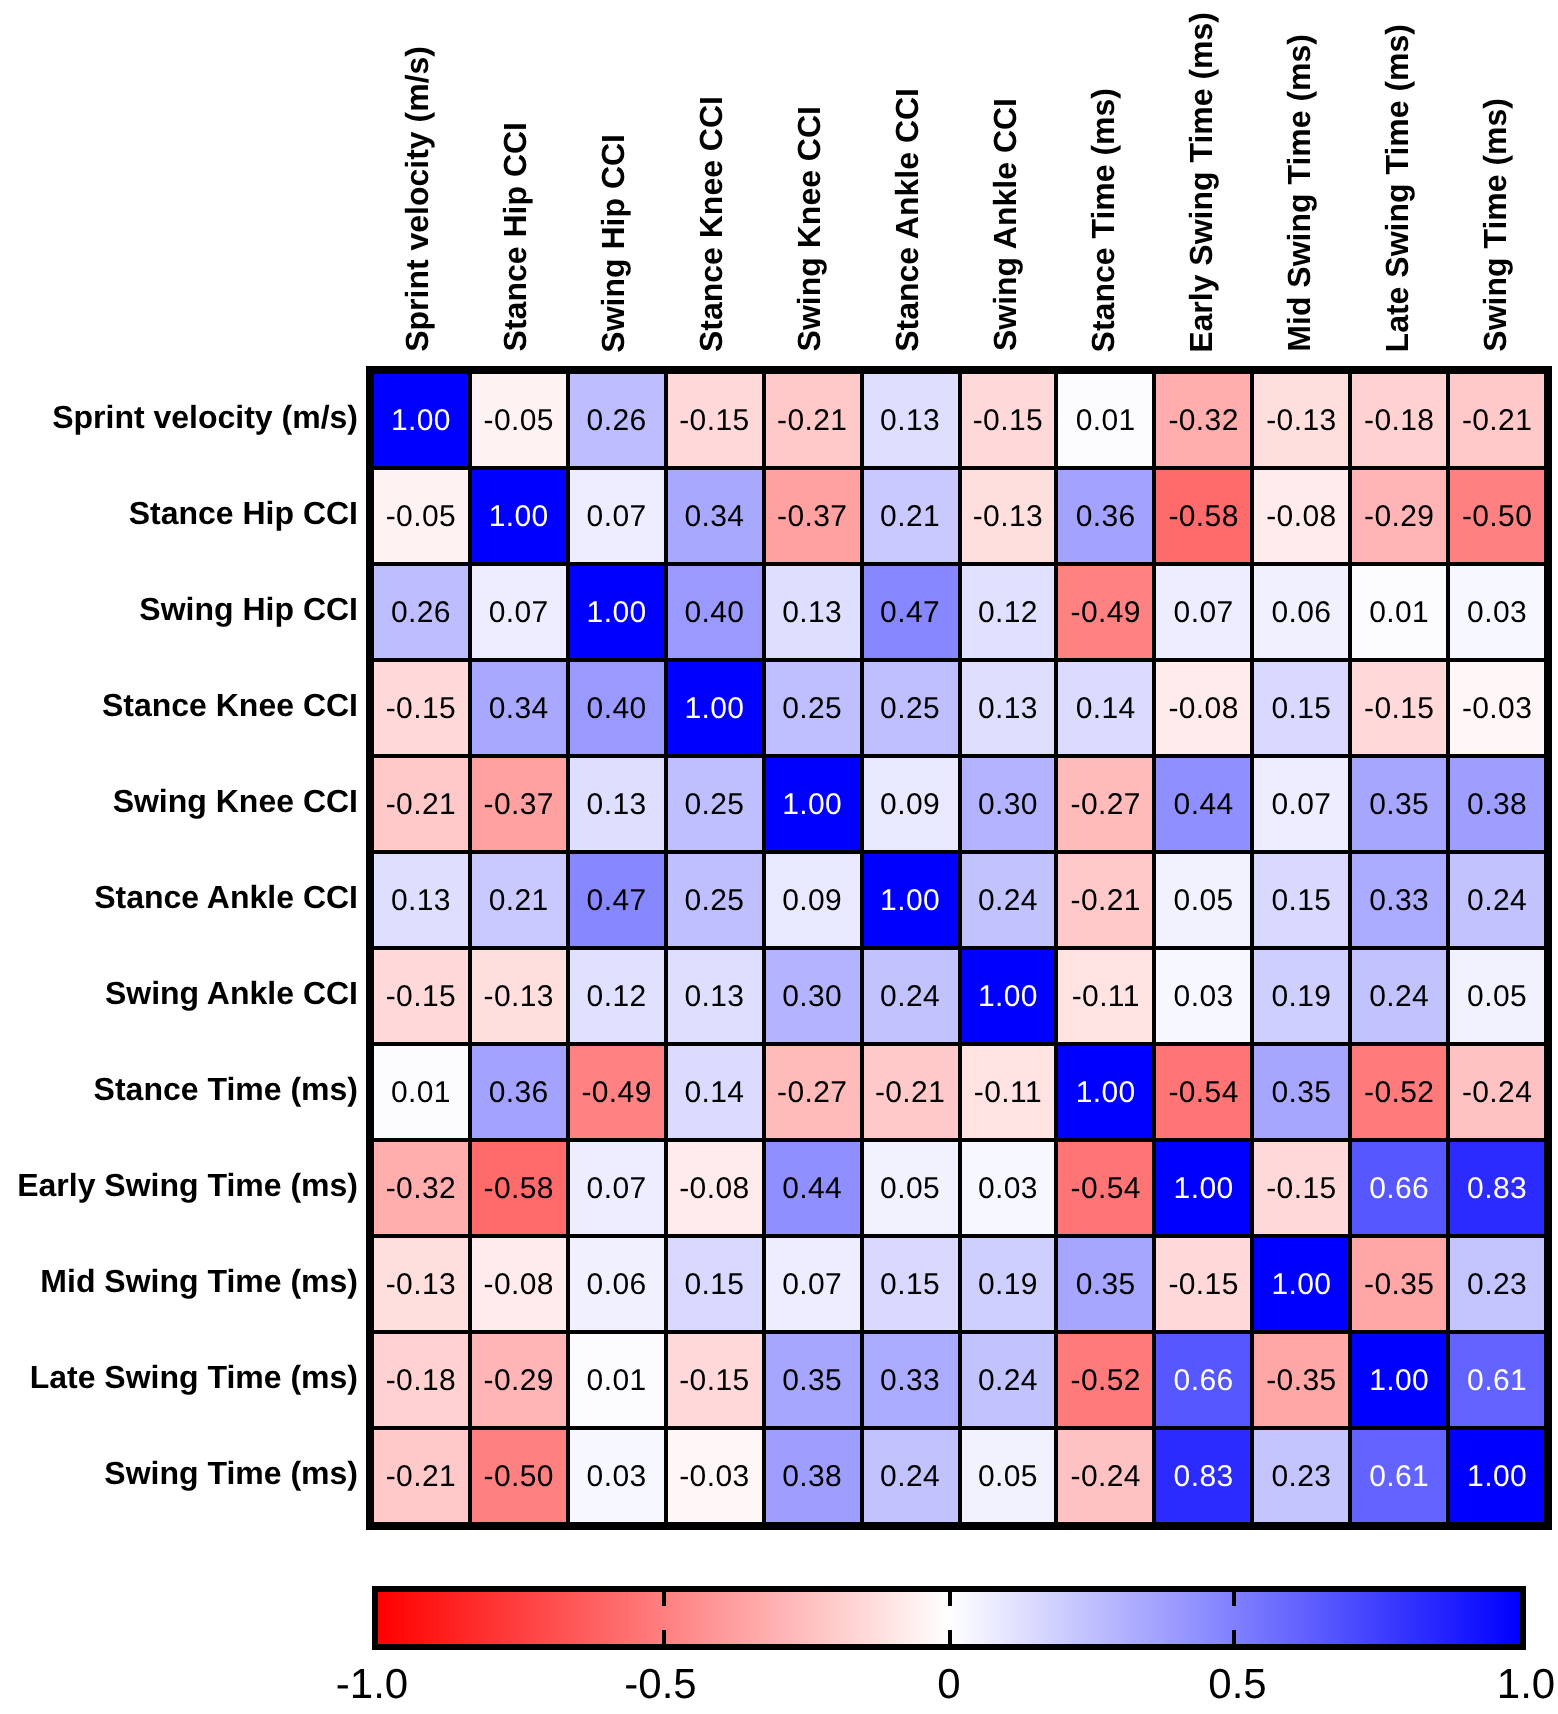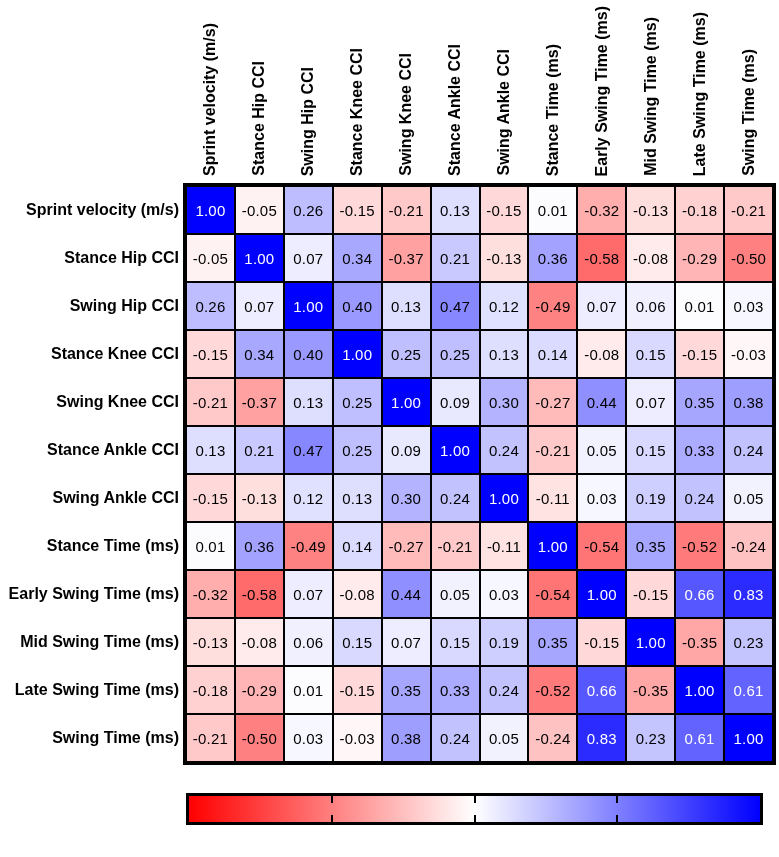--- a/index.html
+++ b/index.html
@@ -329,13 +329,20 @@
     </div>
   <div class="colorbar">
     <div class="cbar-gradient" style="background: linear-gradient(90deg, rgb(255, 0, 0) 0%, rgb(255, 255, 255) 50%, rgb(0, 0, 255) 100%);"></div>
   <div class="cbar-tick top" style="left: calc(25% - 1px);"></div>
       <div class="cbar-tick bottom" style="left: calc(25% - 1px);"></div>
       <div class="cbar-tick top" style="left: calc(50% - 1px);"></div>
       <div class="cbar-tick bottom" style="left: calc(50% - 1px);"></div>
       <div class="cbar-tick top" style="left: calc(75% - 1px);"></div>
       <div class="cbar-tick bottom" style="left: calc(75% - 1px);"></div>
     </div>
+  <div class="cbar-labels">
+      <span class="cbar-label" style="left: 0%;">-1.0</span>
+      <span class="cbar-label" style="left: 25%;">-0.5</span>
+      <span class="cbar-label" style="left: 50%;">0</span>
+      <span class="cbar-label" style="left: 75%;">0.5</span>
+      <span class="cbar-label" style="left: 100%;">1.0</span>
+    </div>
 </div>
 
 </body></html>

